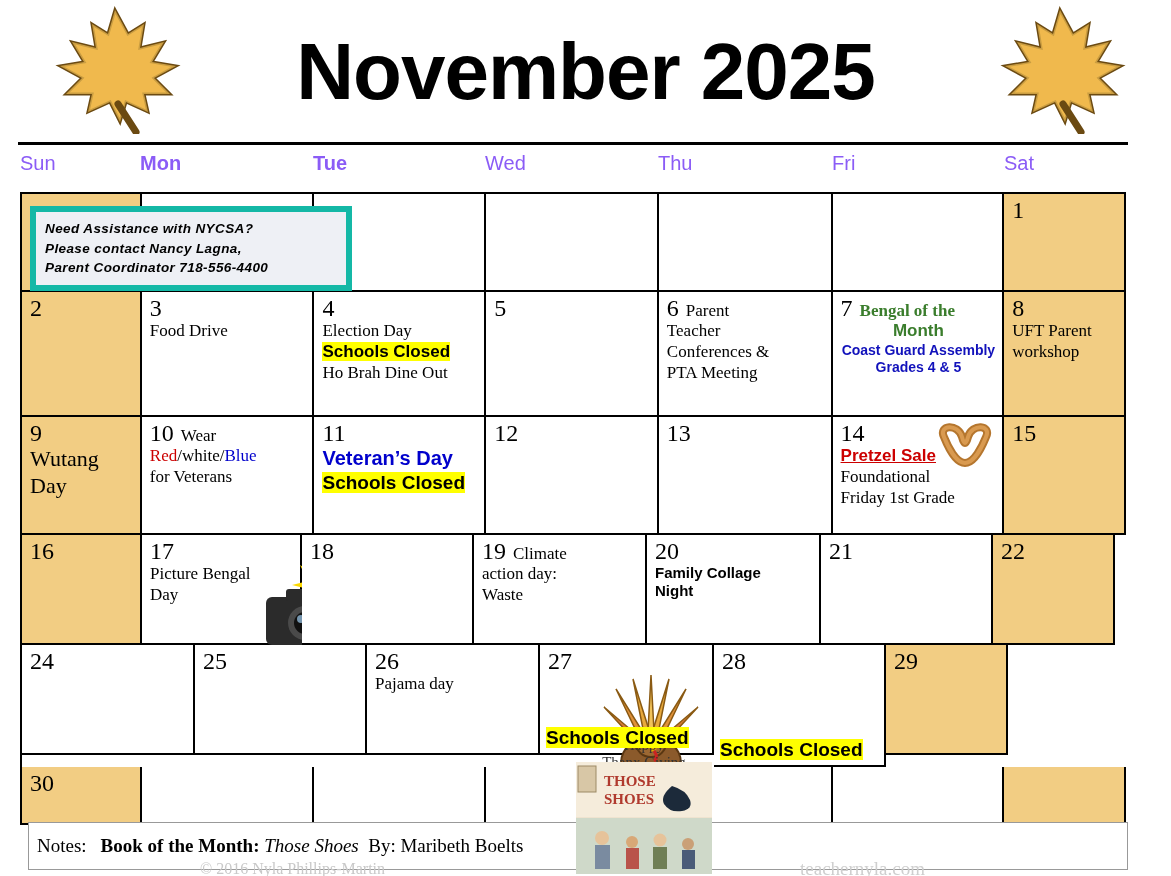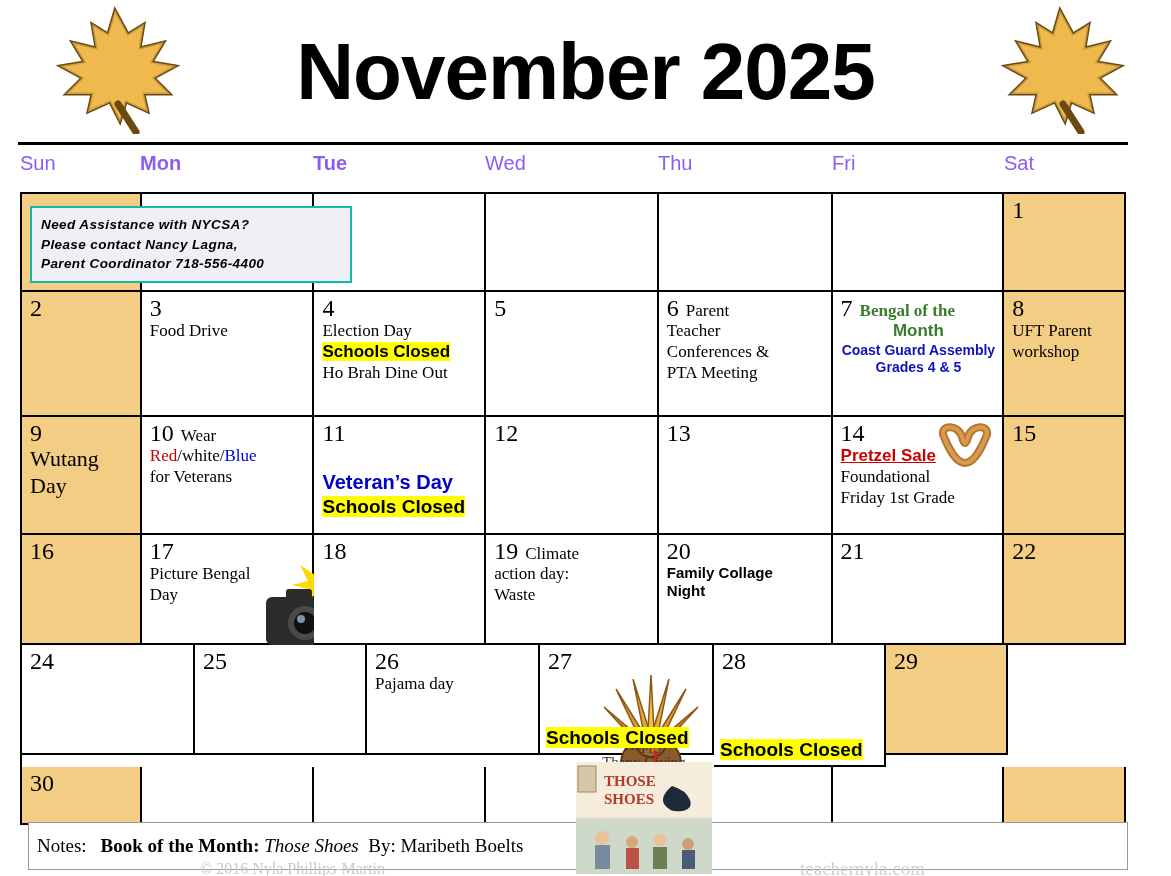--- a/index.html
+++ b/index.html
@@ -98,34 +98,34 @@
     display: flex;
     align-items: baseline;
     gap: 7px;
   }
   .inline-head .daynum { flex: none; }
   .inline-head .firstline { font-size: 17px; font-family: "Liberation Serif", serif; }
 
   .hl { background: #ffff00; font-weight: bold; }
   .bold { font-weight: bold; }
   .red { color: #cc0000; }
-  .blue { color: #0000cc; margin-top: 24px; }
+  .blue { color: #0000cc; }
   .darkblue { color: #1111bb; }
   .green { color: #3a7d2c; }
   .ul { text-decoration: underline; }
   .sans { font-family: "Liberation Sans", sans-serif; }
   .small { font-size: 14px; }
   .center { text-align: center; }
 
   
   #note-box {
     position: absolute;
     top: 12px; left: 8px;
     width: 322px;
-    border: 2px solid #14b8a6;
+    border: 6px solid #14b8a6;
     background: #eef0f5;
     padding: 7px 9px;
     font-family: "Liberation Sans", sans-serif;
     font-size: 13.5px;
     font-weight: bold;
     font-style: italic;
     letter-spacing: 0.4px;
     line-height: 1.45;
     color: #000;
     z-index: 5;
@@ -308,21 +308,21 @@
       </div>
       <div class="cell weekend" style="width:122px;height:118px">
         <div class="daynum">15</div>
       </div>
     </div>
 
     <div class="week">
       <div class="cell weekend" style="width:120px;height:110px">
         <div class="daynum">16</div>
       </div>
-      <div class="cell" style="width:173px;height:110px">
+      <div class="cell" style="width:160px;height:110px">
         <div class="daynum">17</div>
         <div class="cell-body">Picture Bengal</div>
         <div class="cell-body">Day</div>
 
         <svg id="sunburst" class="gfx" viewBox="0 0 56 56">
           <path d="M28 0 L33 18 L48 8 L40 24 L56 28 L40 32 L48 48 L33 38 L28 56 L23 38 L8 48 L16 32 L0 28 L16 24 L8 8 L23 18 Z" fill="#fdd900"></path>
         </svg>
         <svg id="camera" class="gfx" viewBox="0 0 86 70">
           <rect x="4" y="16" width="78" height="48" rx="6" fill="#2b2b2b"></rect>
           <rect x="24" y="8" width="26" height="12" rx="3" fill="#2b2b2b"></rect>

